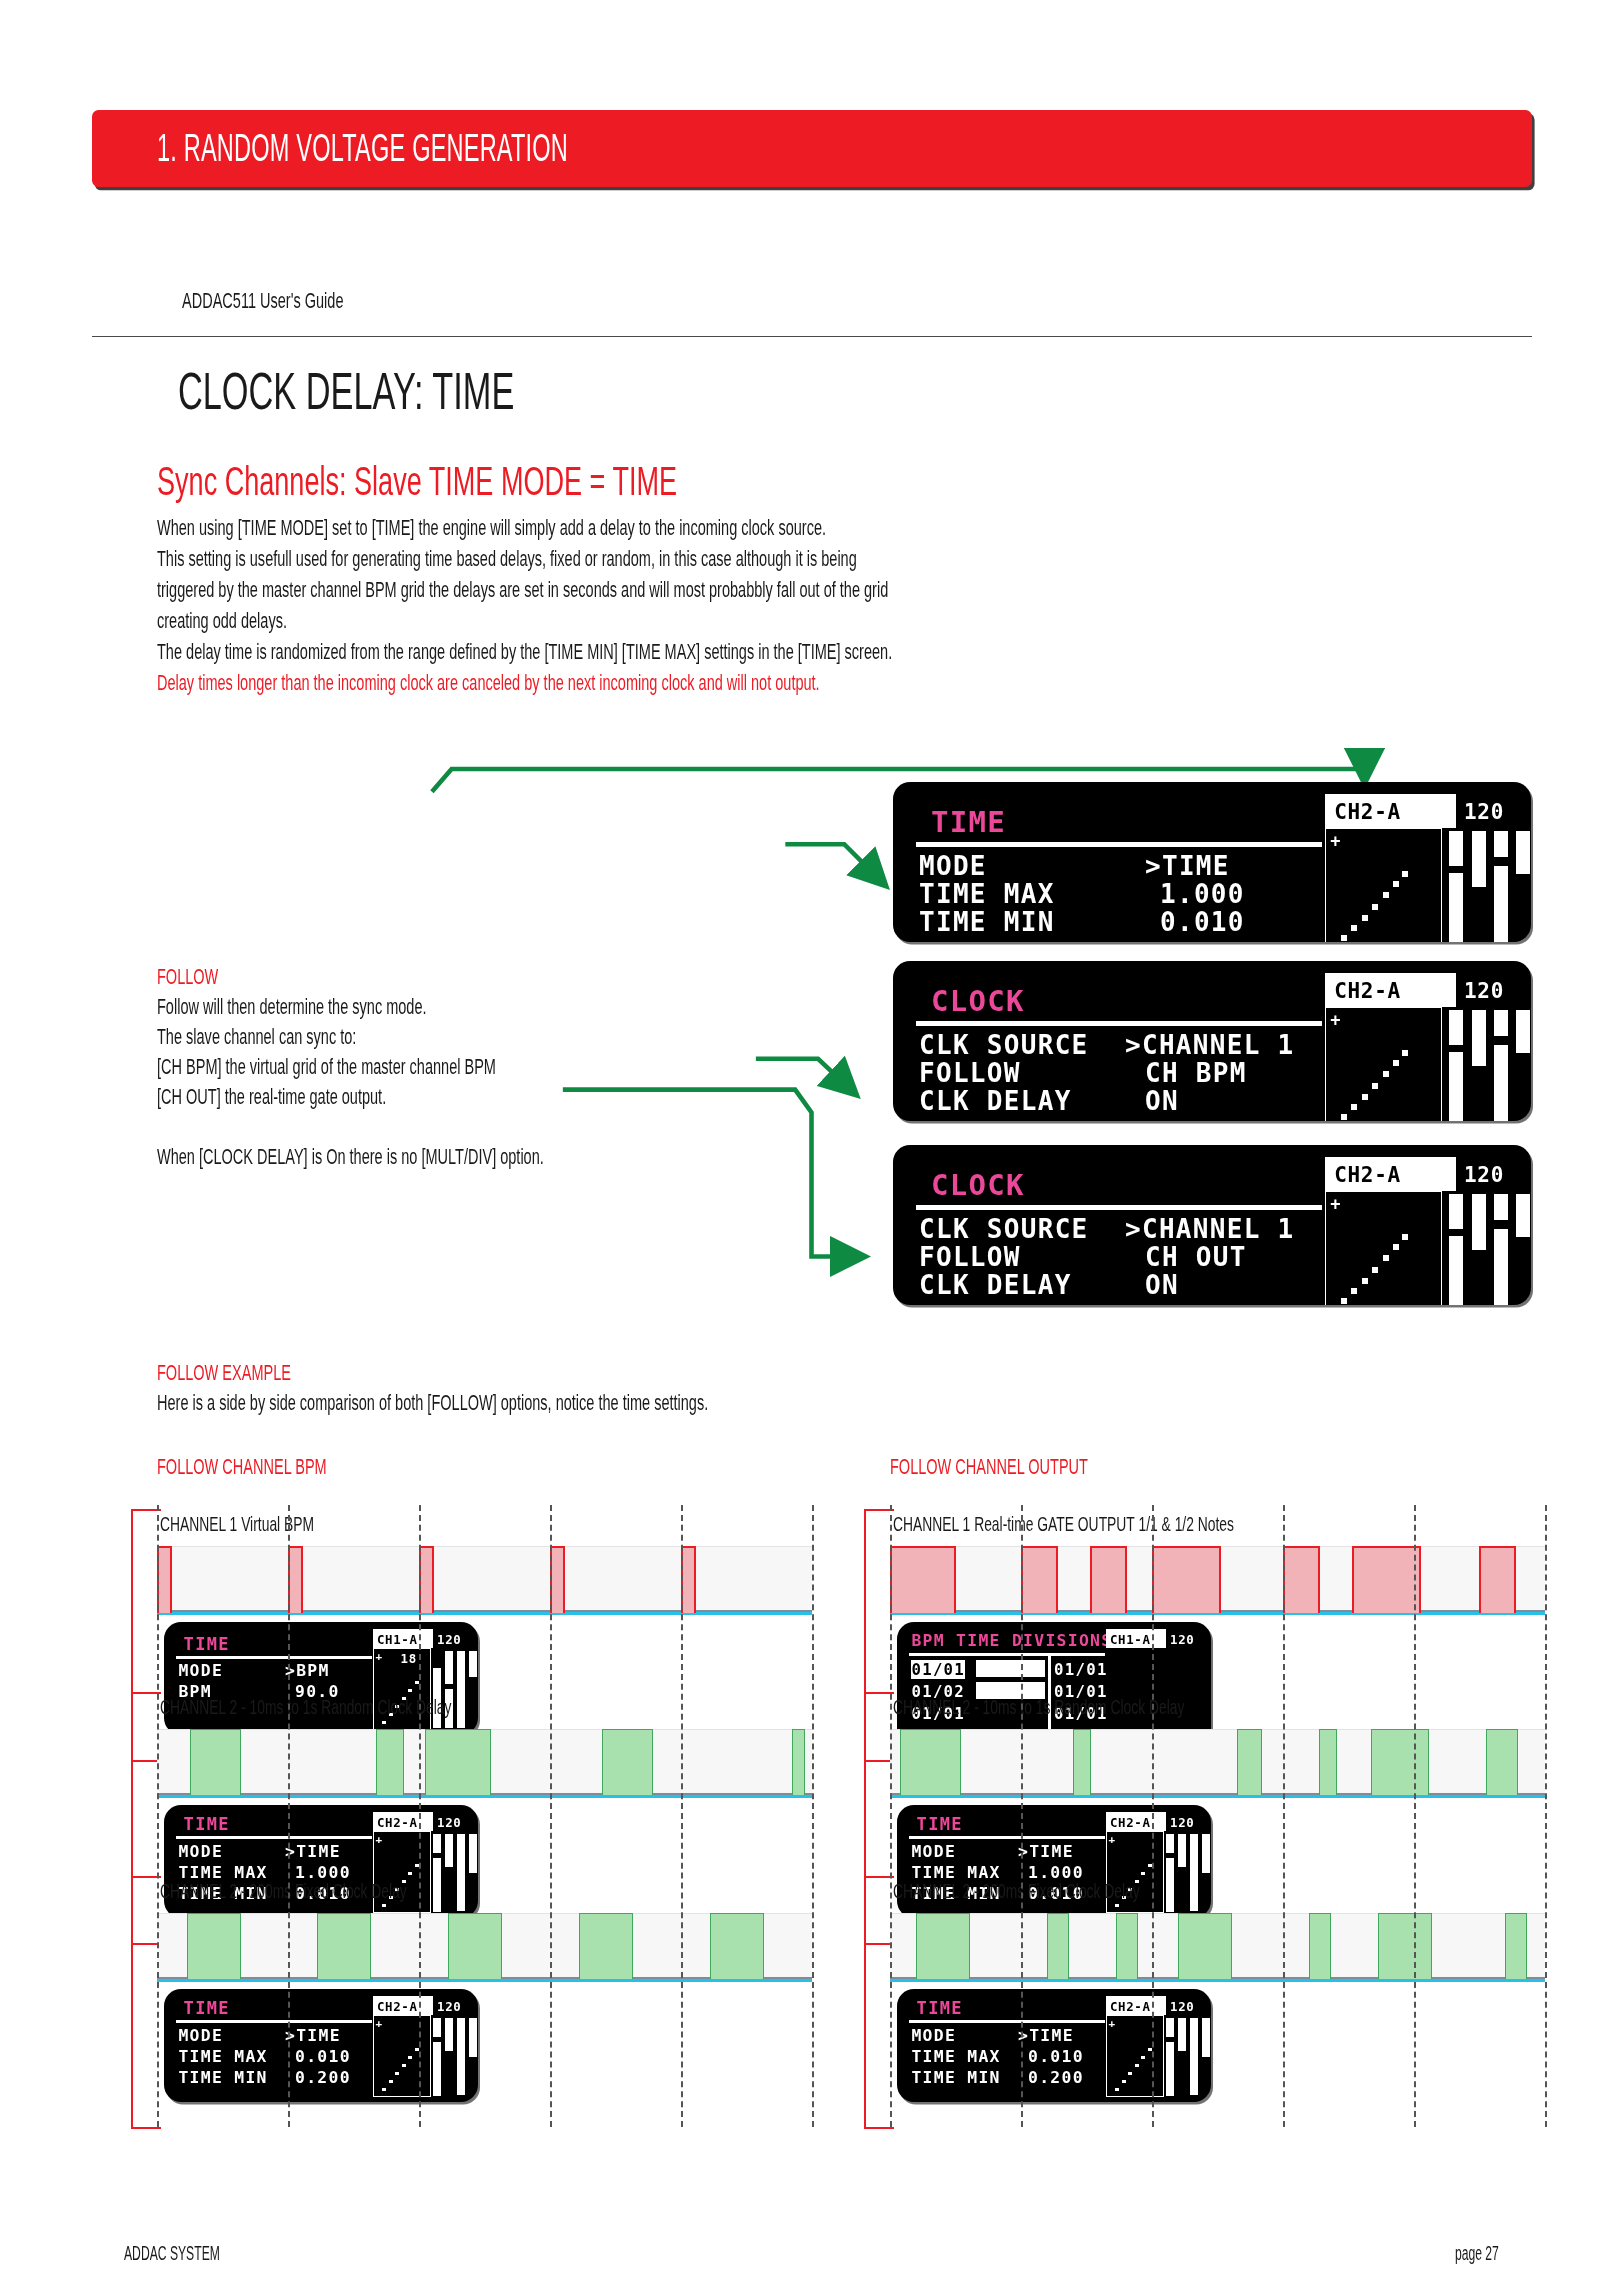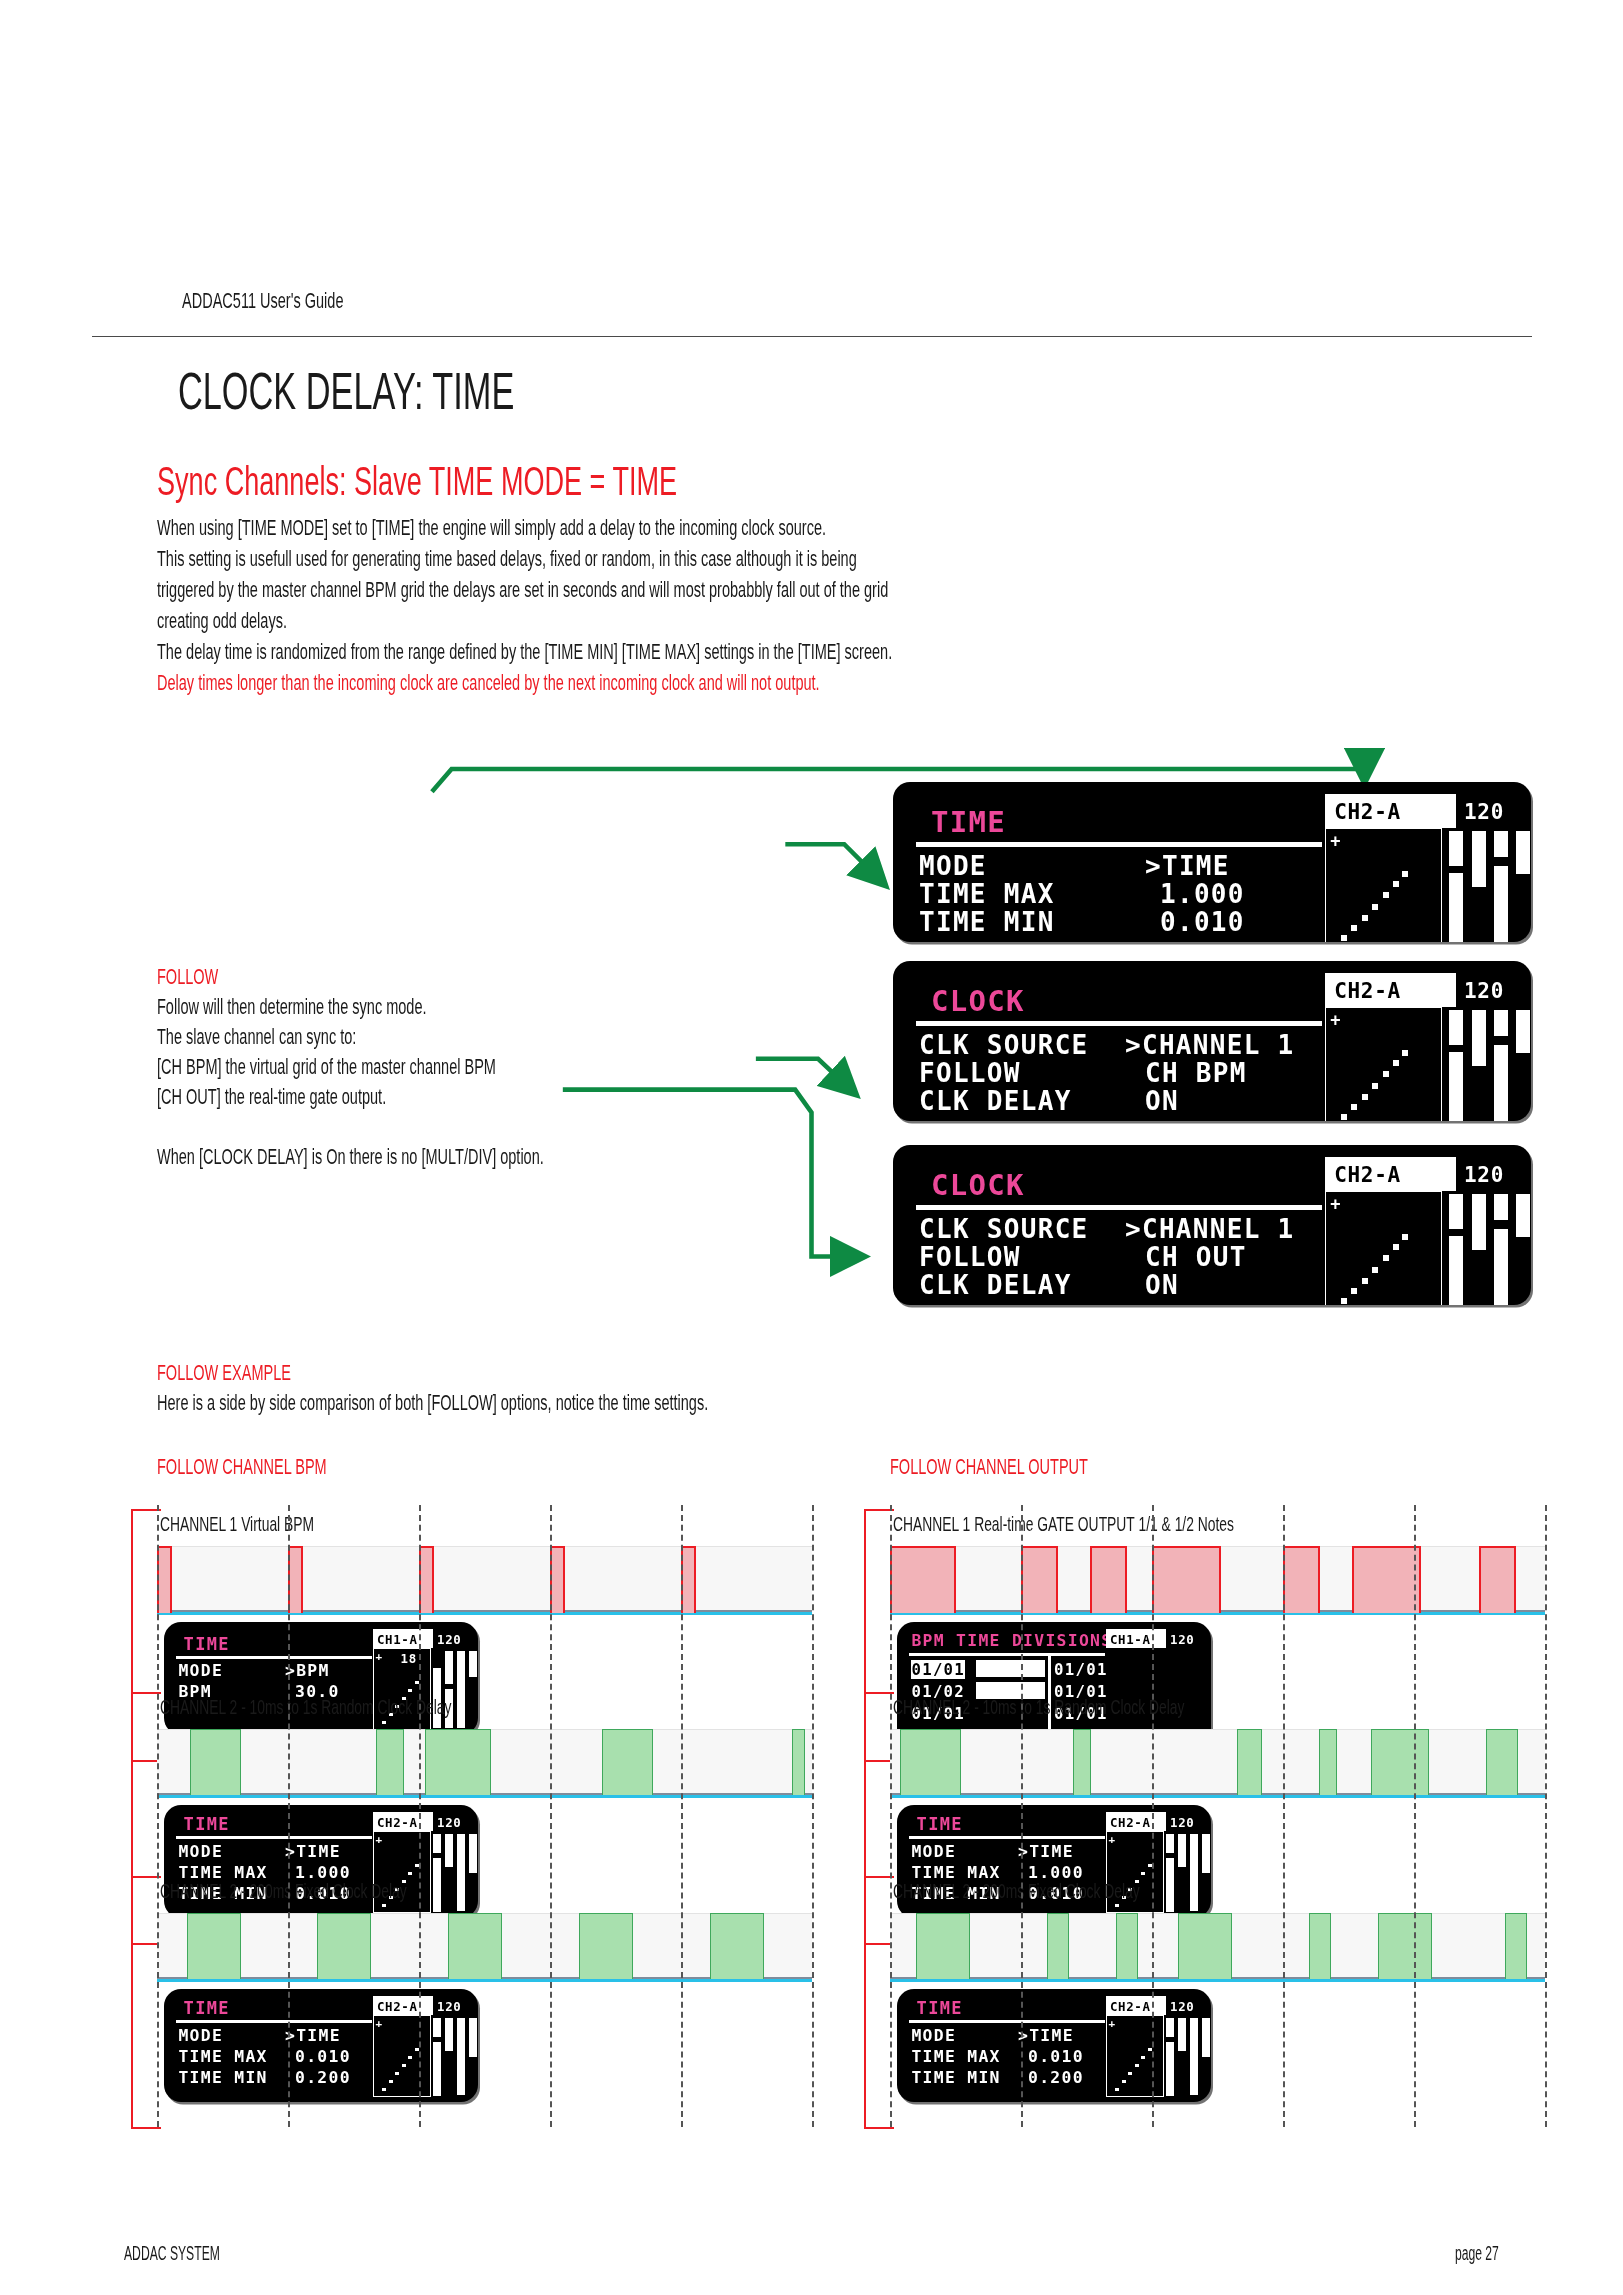--- a/index.html
+++ b/index.html
@@ -119,20 +119,23 @@
     transform:scaleX(.62);transform-origin:right center;white-space:nowrap;
   }
 
   .arrows{position:absolute;left:0;top:0;width:1623px;height:2295px;pointer-events:none;}
 </style>
 </head>
 <body>
 
 <div class="page">
 
+  <div class="banner">
+    <div class="banner-title">1. RANDOM VOLTAGE GENERATION</div>
+  </div>
 
   <div class="guide-label">ADDAC511 User's Guide</div>
   <div class="rule"></div>
 
   <div class="h1">CLOCK DELAY: TIME</div>
   <div class="h2">Sync Channels: Slave TIME MODE = TIME</div>
 
   <div class="body-block">
     <div class="body-line">When using [TIME MODE] set to [TIME] the engine will simply add a delay to the incoming clock source.</div>
     <div class="body-line">This setting is usefull used for generating time based delays, fixed or random, in this case although it is being</div>
@@ -282,21 +285,21 @@
   <div class="pulse red" style="left:419px;top:1546px;width:10.5px;height:65px;"></div>
   <div class="pulse red" style="left:550px;top:1546px;width:10.5px;height:65px;"></div>
   <div class="pulse red" style="left:681px;top:1546px;width:10.5px;height:65px;"></div>
 
   <div class="lcd" style="left:164px;top:1622px;width:314px;height:113px;">
     <div class="lcd-title" style="left:19.6px;top:11.8px;font-size:17px;">TIME</div>
     <div class="lcd-sep" style="left:11.8px;top:34px;width:196px;height:3.3px;"></div>
     <div class="lcd-row" style="left:14.4px;top:39px;font-size:16.4px;">MODE</div>
     <div class="lcd-val" style="left:121px;top:39px;font-size:16.4px;">&gt;BPM</div>
     <div class="lcd-row" style="left:14.4px;top:60px;font-size:16.4px;">BPM</div>
-    <div class="lcd-val" style="left:131px;top:60px;font-size:16.4px;">30.0</div>
+    <div class="lcd-val" style="left:131px;top:60px;font-size:16.4px;">90.0</div>
     <div class="lcd-side" style="left:209px;top:6.5px;right:5.2px;bottom:0;">
       <div class="side-hdr" style="left:0;top:0;width:60px;height:19.6px;"></div>
       <div class="side-hdr-txt" style="left:3.9px;top:3.3px;font-size:12.4px;">CH1-A</div>
       <div class="side-num" style="left:64px;top:3.3px;font-size:12.4px;">120</div>
       <div class="side-plot" style="left:0;top:19.6px;width:56px;height:80px;"></div>
       <div class="side-cross" style="left:2.6px;top:21px;font-size:11px;">+</div>
       <div class="side-num" style="left:27.5px;top:22px;font-size:12.4px;">18</div>
       <div class="dot" style="left:9.2px;top:92px;width:3.9px;height:3.9px;"></div>
       <div class="dot" style="left:15.7px;top:84px;width:3.9px;height:3.9px;"></div>
       <div class="dot" style="left:22px;top:76px;width:3.9px;height:3.9px;"></div>

